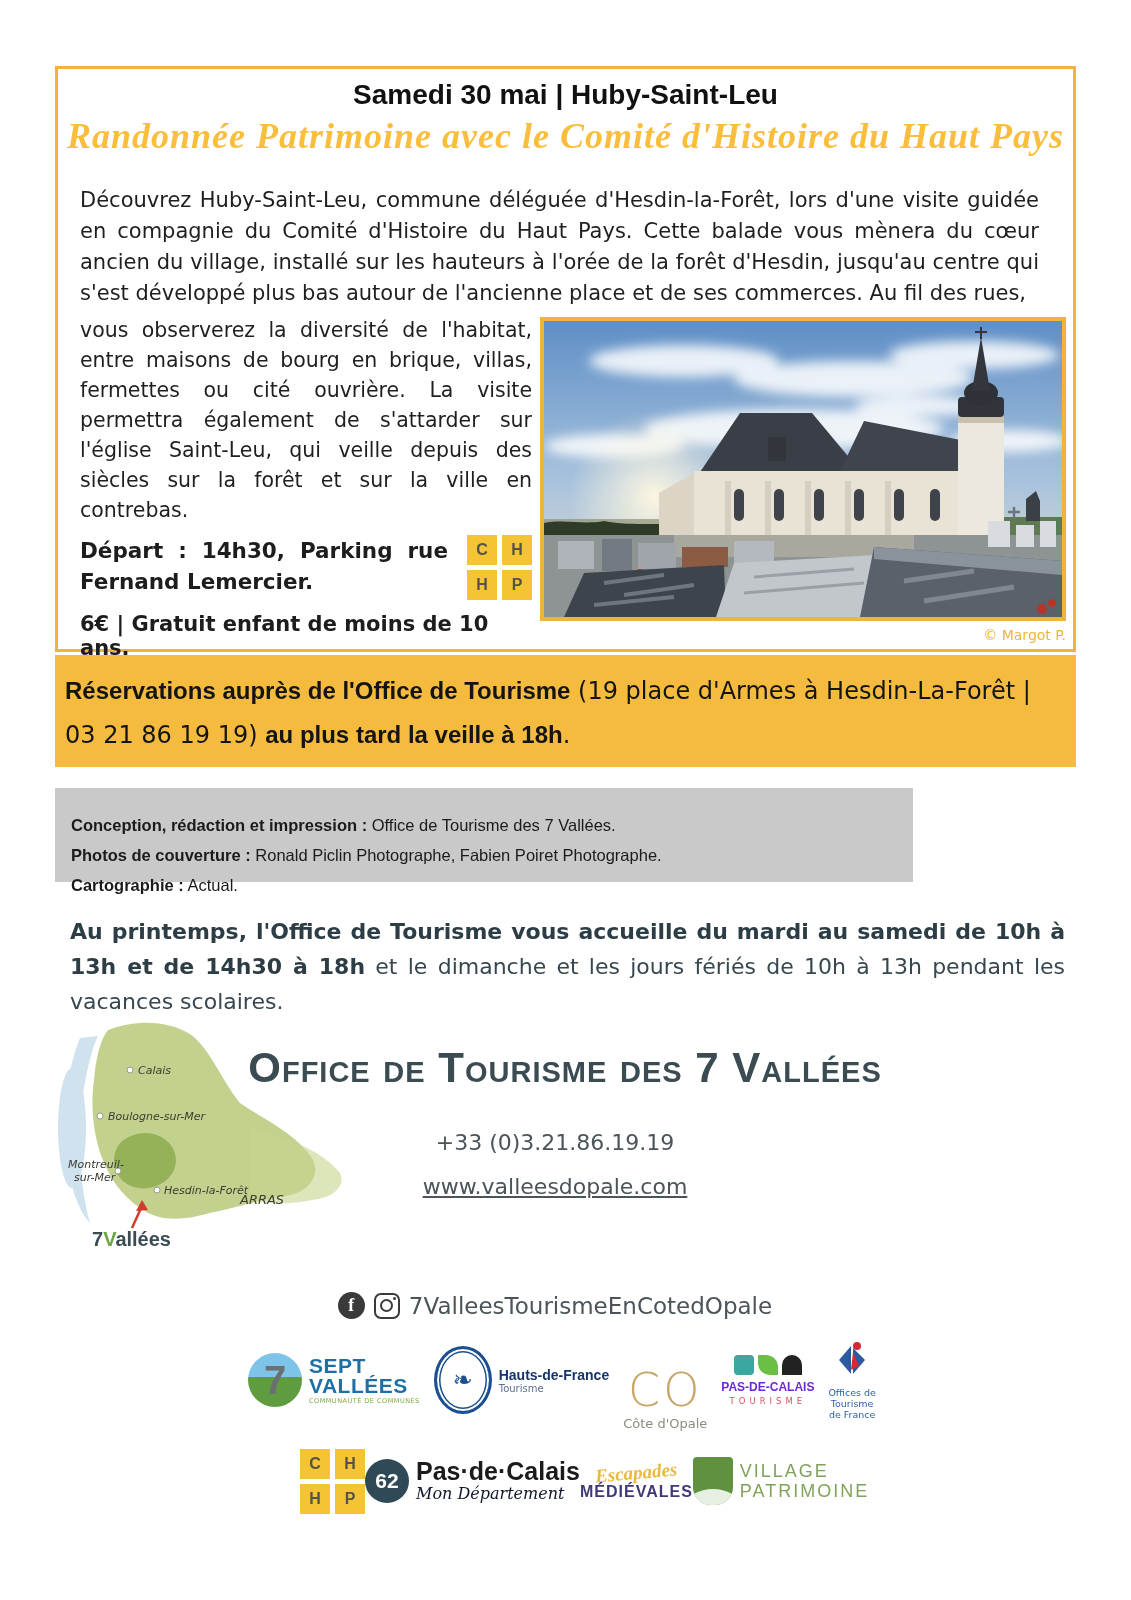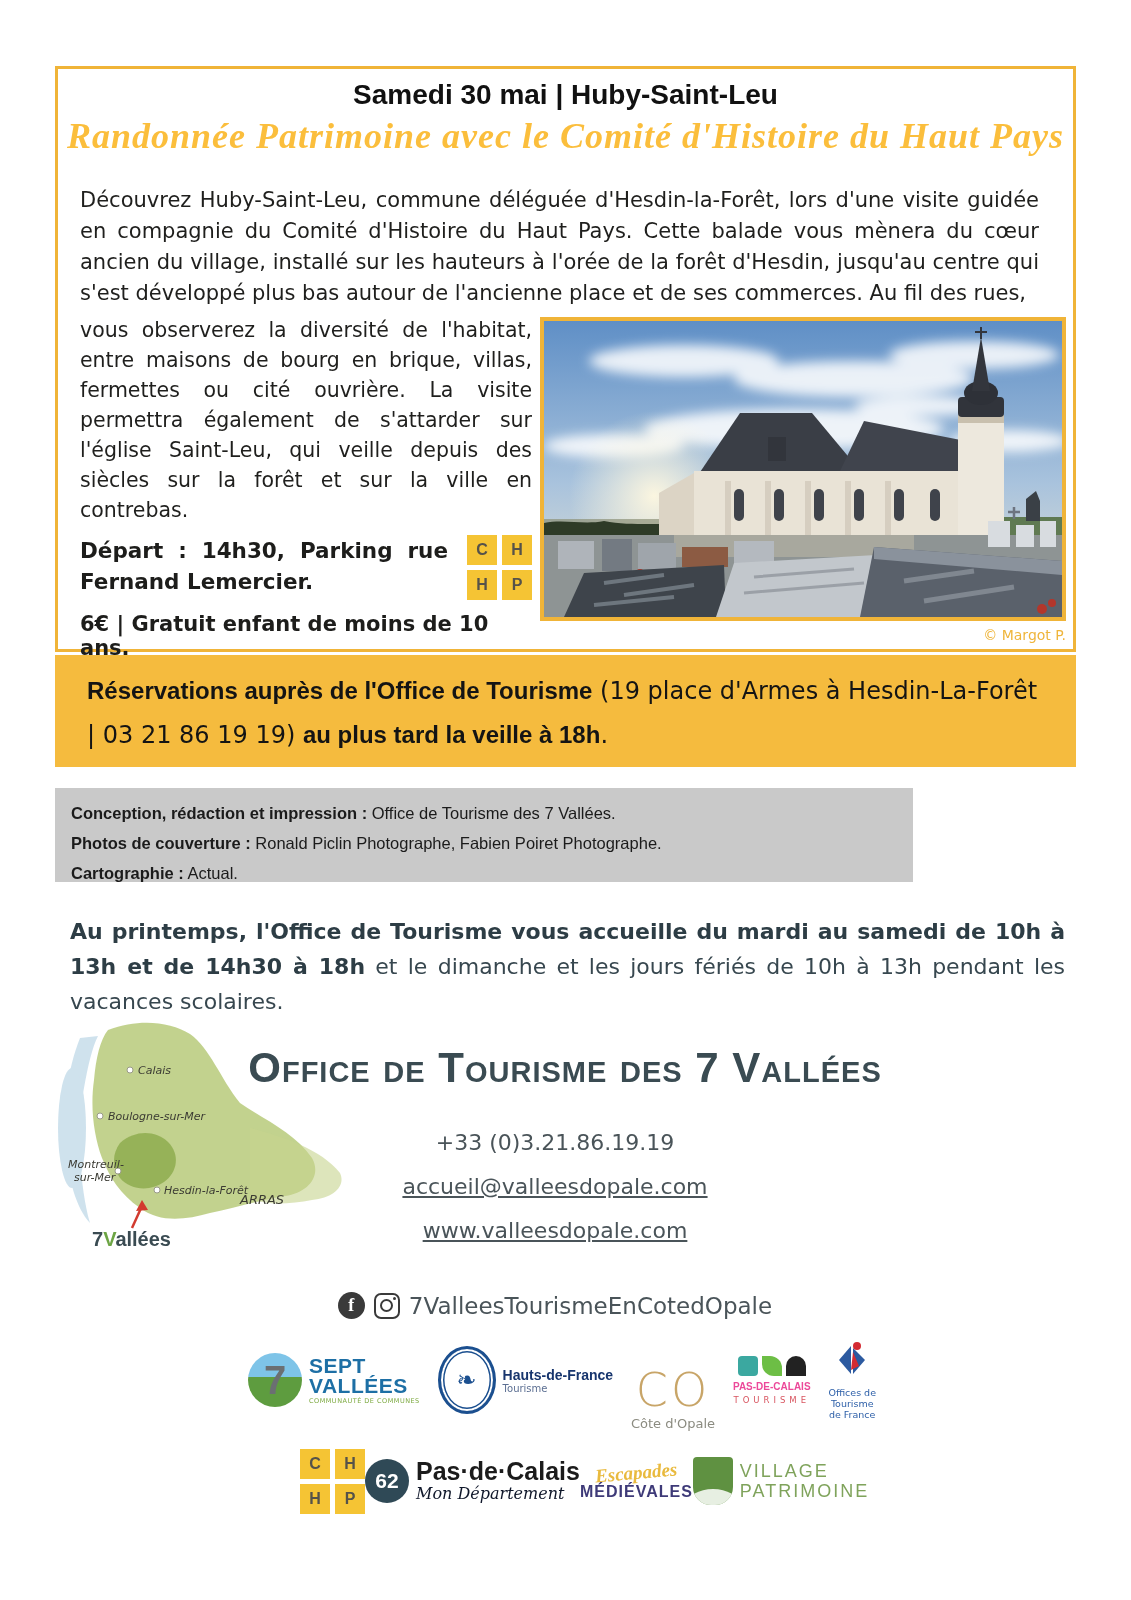--- a/index.html
+++ b/index.html
@@ -27,27 +27,27 @@
              font-family:"Liberation Sans",sans-serif;}
   .price{margin-top:12px;font-size:21px;font-weight:700;}
   .photo-wrap{position:absolute;left:482px;top:248px;width:526px;height:304px;
               border:4px solid #F0B438;box-sizing:border-box;overflow:hidden;background:#9db6d2;}
   .photo-wrap svg{display:block;}
   .photo-credit{position:absolute;left:482px;top:558px;width:526px;text-align:right;
                 font-size:14px;color:#EFB53B;}
 
   
   .reservation{position:absolute;left:55px;top:655px;width:1021px;height:112px;box-sizing:border-box;
-               background:#F5BB3E;padding:14px 32px;font-size:24px;line-height:44px;color:#141414;
+               background:#F5BB3E;padding:14px 10px;font-size:24px;line-height:44px;color:#141414;
                font-family:"DejaVu Sans",sans-serif;}
   .reservation b{font-family:"Liberation Sans",sans-serif;font-weight:700;}
 
   
   .credits{position:absolute;left:55px;top:788px;width:858px;height:94px;box-sizing:border-box;
-           background:#C9C9C9;padding:16px 16px;font-size:16.5px;color:#1b1b1b;
+           background:#C9C9C9;padding:28px 16px;font-size:16.5px;color:#1b1b1b;
            font-family:"Liberation Sans",sans-serif;}
   .credits div{margin-bottom:11px;}
   .credits b{font-weight:700;}
 
   
   .hours{position:absolute;left:70px;top:914px;width:995px;font-size:22px;line-height:35px;
          color:#37474f;text-align:justify;}
   .hours b{font-weight:700;color:#2d3d45;}
 
   
@@ -93,21 +93,21 @@
   .co-col{text-align:center;line-height:1;}
   .co-big{color:#C8A568;font-size:46px;font-weight:300;letter-spacing:3px;
           font-family:"DejaVu Sans",sans-serif;margin-top:36px;}
   .co-sub{color:#8b8b80;font-size:13px;margin-top:4px;}
   .pdct-col{text-align:center;line-height:1;}
   .pdct-icons{display:flex;gap:4px;justify-content:center;margin-bottom:6px;}
   .pdct-icons i{display:block;width:20px;height:20px;}
   .pdct-wave{background:#3BA8A0;border-radius:4px;}
   .pdct-leaf{background:#6DBE45;border-radius:0 60% 0 60%;}
   .pdct-arch{background:#222;border-radius:50% 50% 0 0;}
-  .pdct-name{color:#ec4899;font-family:"Liberation Sans",sans-serif;font-weight:700;font-size:10px;}
+  .pdct-name{color:#6d28d9;font-family:"Liberation Sans",sans-serif;font-weight:700;font-size:12px;}
   .pdct-sub{color:#D85560;font-size:8.5px;letter-spacing:4px;margin-top:4px;}
   .otf-col{text-align:center;line-height:1;}
   .otf-mark{margin:0 auto 4px;}
   .otf-text{color:#2D5FA8;font-size:9.5px;line-height:11px;}
   .pdcd-circle{width:44px;height:44px;border-radius:50%;background:#2F4956;color:#fff;flex:none;
                display:flex;align-items:center;justify-content:center;font-weight:700;font-size:21px;
                font-family:"Liberation Sans",sans-serif;}
   .pdcd-name{color:#1b1b1b;font-family:"Liberation Sans",sans-serif;font-weight:700;font-size:25px;line-height:25px;}
   .pdcd-sub{color:#0f172a;font-style:italic;font-size:16px;font-family:"DejaVu Serif",serif;}
   .esc-col{text-align:center;line-height:1;position:relative;}
@@ -277,21 +277,20 @@
       <path d="M82,220 L92,198" stroke="#D23B2F" stroke-width="2.5" fill="none"></path>
       <polygon points="92,192 86,203 98,202" fill="#D23B2F"></polygon>
       <text x="42" y="238" font-family="Liberation Sans, sans-serif" font-weight="700" font-size="20"><tspan fill="#3A4B52">7</tspan><tspan fill="#6DA544">V</tspan><tspan fill="#3A4B52">allées</tspan></text>
     </svg>
   </div>
 
   <div class="office-title">Office de Tourisme des 7 Vallées</div>
 
   <div class="contact">
     <div class="c-line">+33 (0)3.21.86.19.19</div>
-    <div class="c-line"><a href="#">accueil@valleesdopale.com</a></div>
     <div class="c-line"><a href="#">www.valleesdopale.com</a></div>
   </div>
 
   <div class="social">
     <span class="fb-icon">f</span>
     <span class="ig-icon"></span>
     <span>7ValleesTourismeEnCotedOpale</span>
   </div>
 
   <div class="logos-1">

